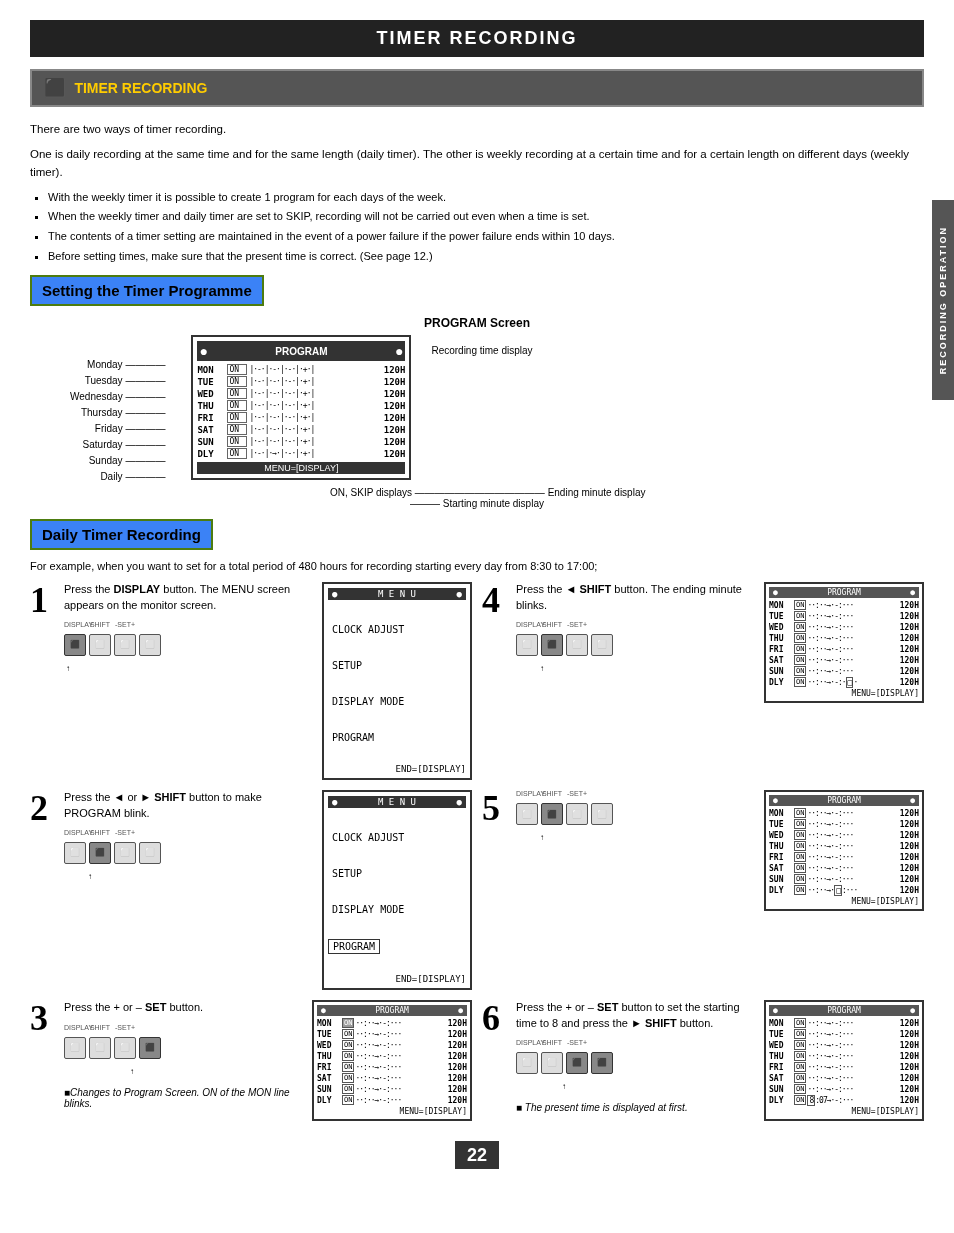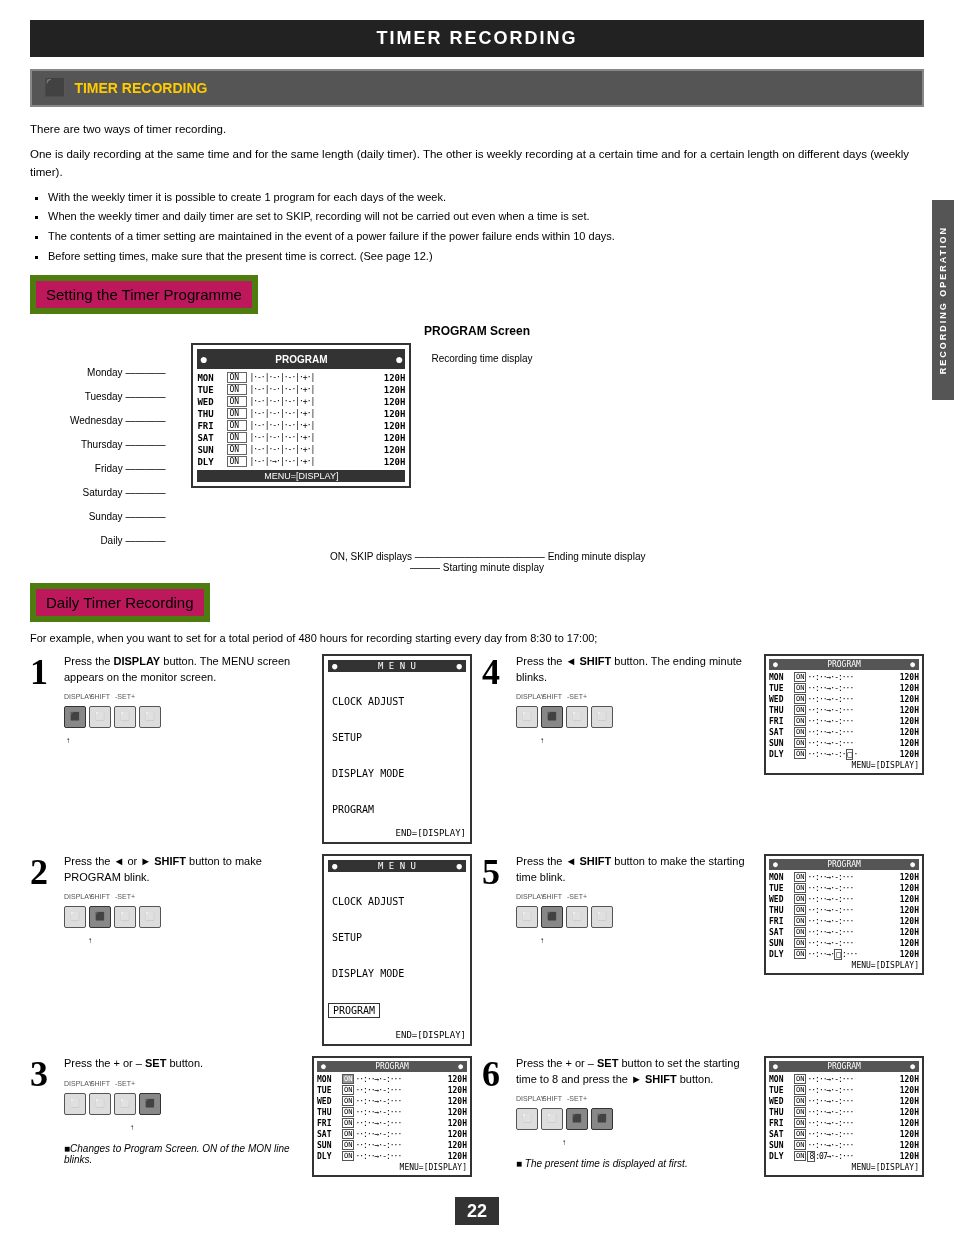--- a/index.html
+++ b/index.html
@@ -54,25 +54,25 @@
       font-size: 11px;
       line-height: 1.6;
     }
     .bullet-list li {
       list-style: square;
       margin-bottom: 2px;
     }
 
     
     .section-header {
-      border: 6px solid #4d7c0f;
-      background: #be185d;
+      border: 2px solid #4d7c0f;
+      background: #3b82f6;
       padding: 5px 10px;
       font-size: 15px;
-      font-weight: normal;
+      font-weight: bold;
       margin-bottom: 10px;
       display: inline-block;
     }
 
     
     .program-screen-area {
       margin-bottom: 10px;
     }
     .program-screen-title {
       text-align: center;
@@ -82,21 +82,21 @@
     }
     .program-screen-container {
       display: flex;
       gap: 20px;
       align-items: flex-start;
       margin-left: 40px;
     }
     .program-screen-left {
       display: flex;
       flex-direction: column;
-      gap: 10px;
+      gap: 2px;
       font-size: 10px;
       text-align: right;
       padding-right: 6px;
       margin-top: 22px;
     }
     .program-screen-left span {
       height: 14px;
       display: flex;
       align-items: center;
       justify-content: flex-end;
@@ -239,21 +239,21 @@
     .menu-screen-item {
       padding: 1px 4px;
       font-size: 10px;
       margin-top: 23px;
     }
     .menu-screen-item.boxed {
       border: 1px solid #333;
       display: inline-block;
     }
     .menu-screen-footer {
-      margin-top: 12px;
+      margin-top: 20px;
       font-size: 9px;
       text-align: right;
     }
 
     
     .prog-mini {
       border: 2px solid #333;
       background: #fff;
       padding: 3px;
       min-width: 160px;
@@ -657,23 +657,20 @@
         <div class="menu-screen-item">SETUP</div>
         <div class="menu-screen-item">DISPLAY MODE</div>
         <div class="menu-screen-item boxed">PROGRAM</div>
         <div class="menu-screen-footer">END=[DISPLAY]</div>
       </div>
     </div>
 
     <div class="step-unit">
       <span class="step-number">5</span>
       <div class="step-desc">
-        <div class="step-text">
-          Press the ◄ <b>SHIFT</b> button to make the starting time blink.
-        </div>
         <div class="remote-controls">
           <div class="remote-label-row">
             <span style="width:22px;text-align:center;">DISPLAY</span>
             <span style="width:22px;text-align:center;">SHIFT</span>
             <span style="width:22px;text-align:center;">-SET+</span>
           </div>
           <div class="remote-row">
             <div class="remote-btn">⬜</div>
             <div class="remote-btn active">⬛</div>
             <div class="remote-btn">⬜</div>

